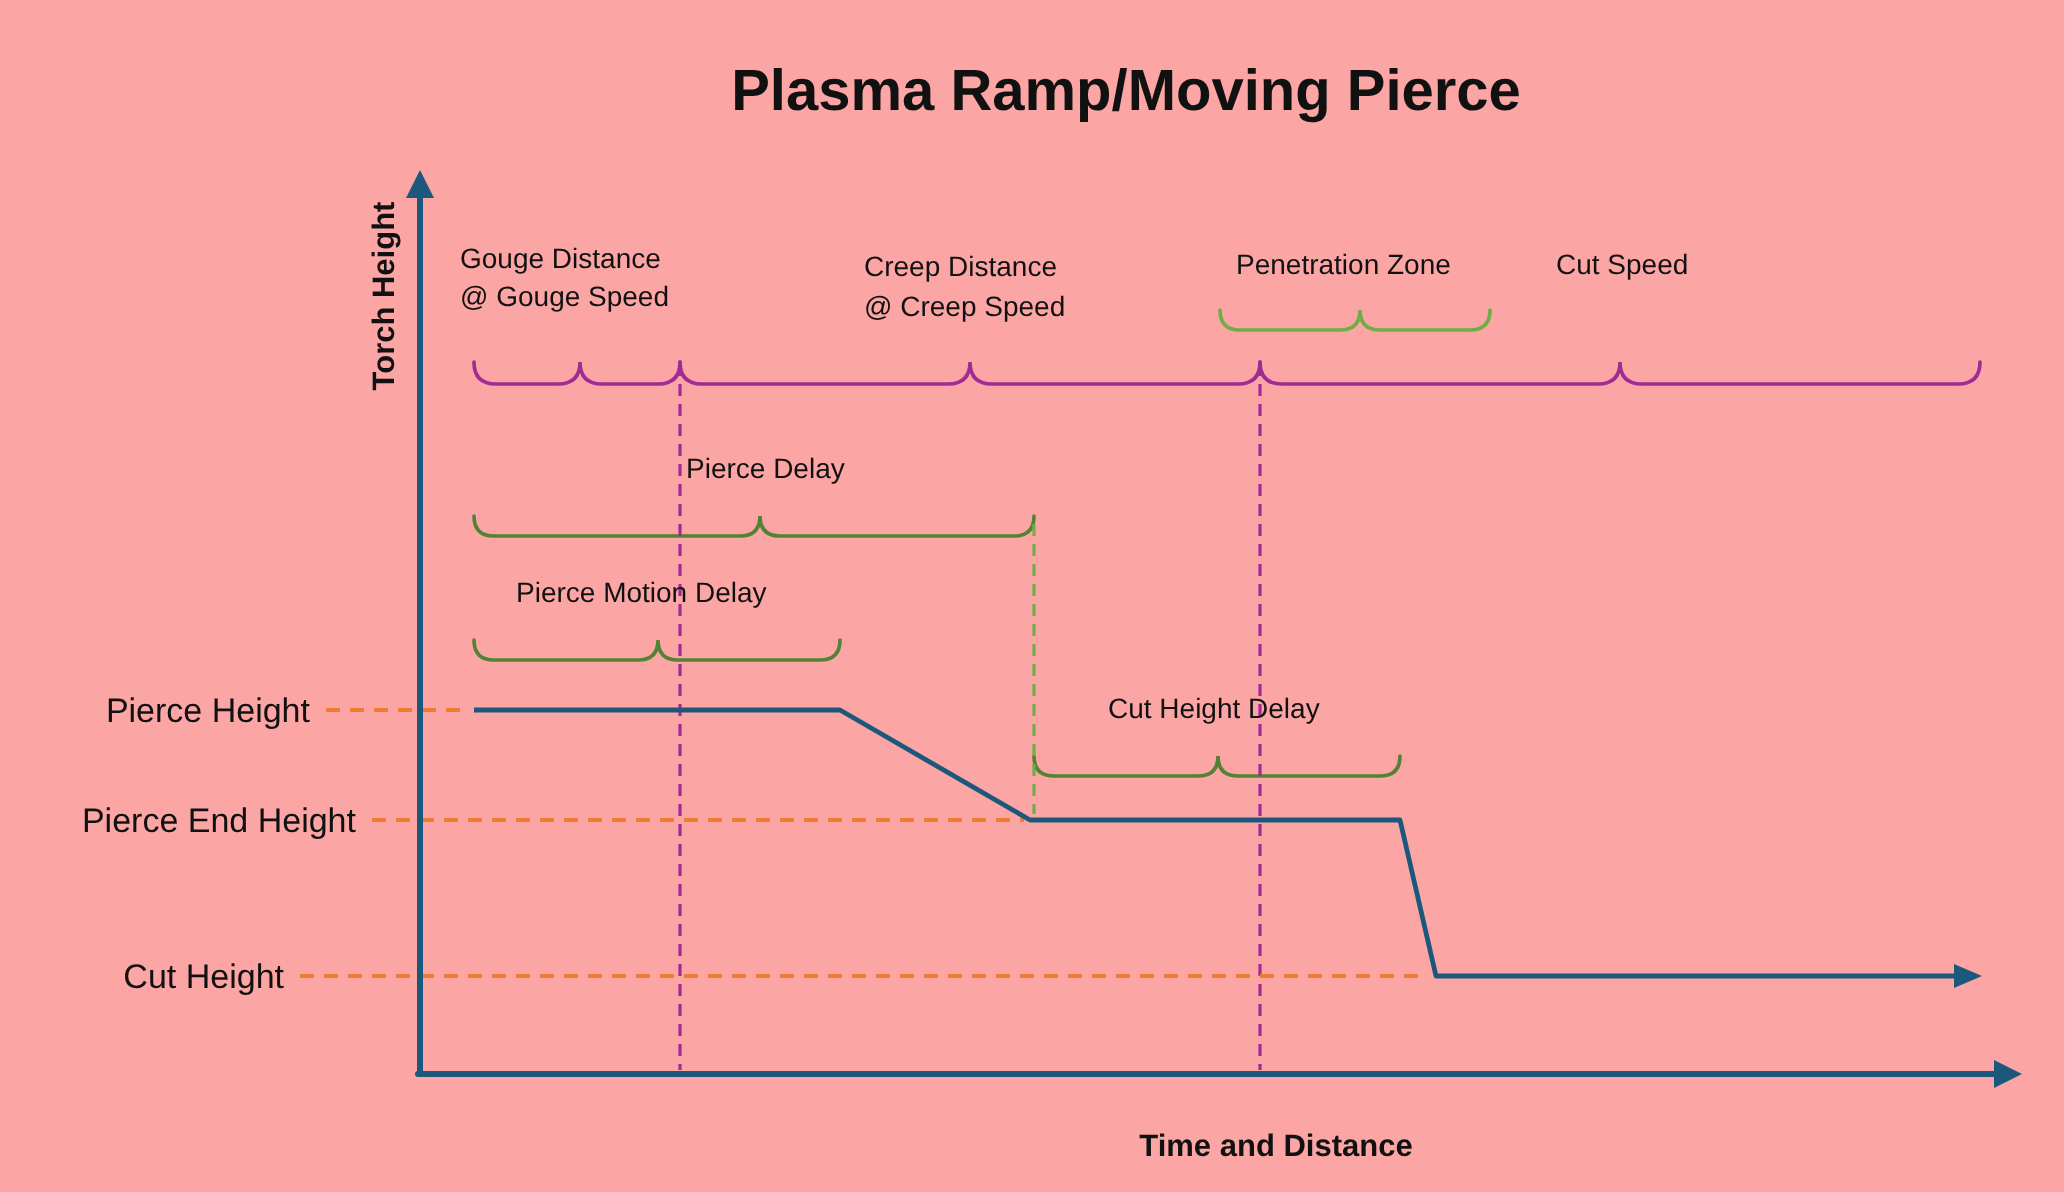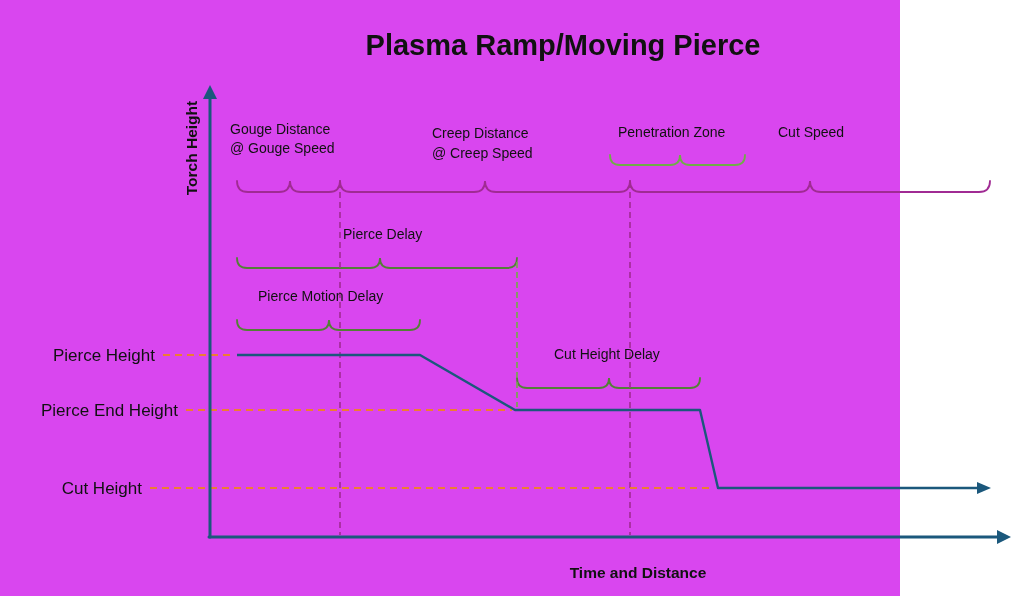--- a/index.html
+++ b/index.html
@@ -1,17 +1,17 @@
 <!DOCTYPE html>
 <html><head>
 <meta charset="utf-8">
 <style>
   html,body { margin:0; padding:0; background:#ffffff; }
   .canvas {
-    position:relative; width:900px; height:596px; background:#d946ef;
+    position:relative; width:1032px; height:596px; background:#fca5a5;
     font-family:"Liberation Sans", sans-serif;
   }
   svg text {
     font-family:"Liberation Sans", sans-serif;
     fill:#111111;
   }
   .title-text   { font-size:29px; font-weight:700; }
   .axis-label   { font-size:15.5px; font-weight:700; }
   .level-label  { font-size:17px; }
   .seg-label    { font-size:14px; }

